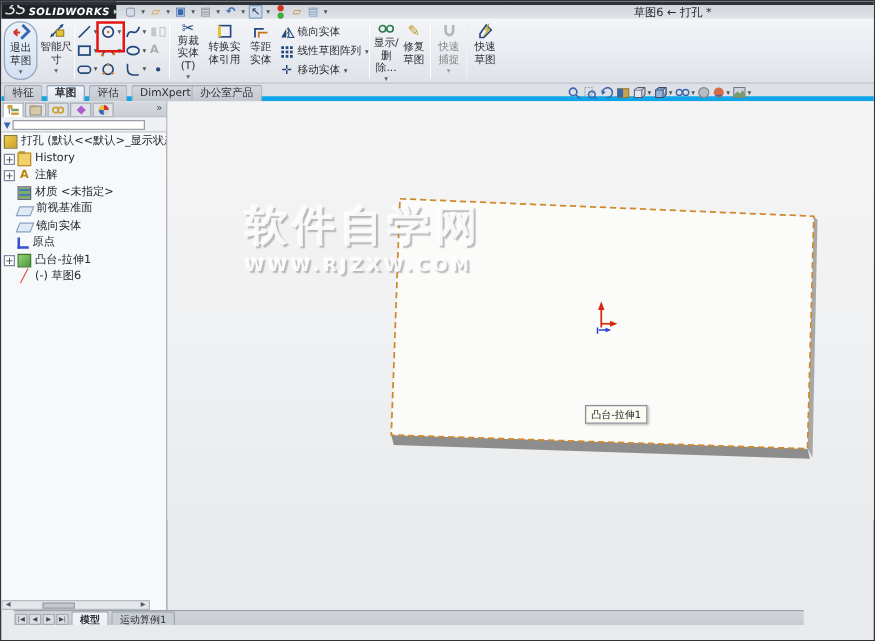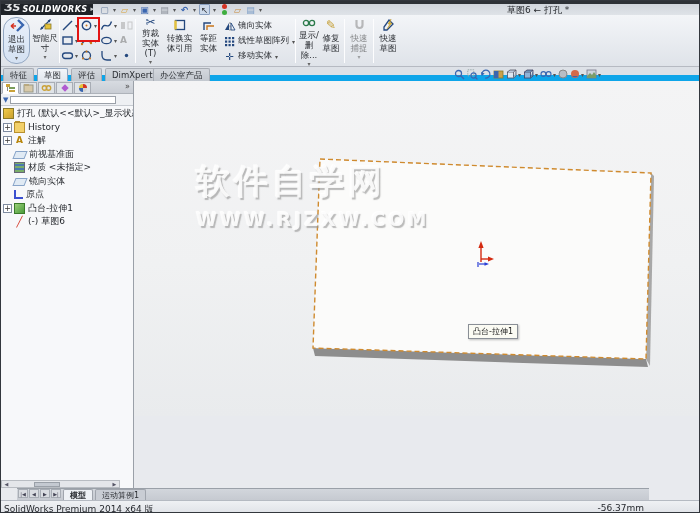--- a/index.html
+++ b/index.html
@@ -7,21 +7,21 @@
   body { font-family:"DejaVu Sans", sans-serif; }
   #win { position:relative; width:700px; height:513px; background:#e8eaee;
          border:1px solid #33373d; overflow:hidden; }
 
   
   .titlebar { position:absolute; left:0; top:0; width:700px; height:14px;
               background:linear-gradient(#cdd2d9,#dfe3e8); }
   .topstrip { position:absolute; left:0; top:0; width:700px; height:3px; background:#2e3237; z-index:4; }
   .logoarea { position:absolute; left:0; top:0; width:92px; height:14px; background:#1f2328;
               color:#fff; display:flex; align-items:center; z-index:3; }
-  .logomark { font-style:italic; font-weight:bold; font-size:11px; margin:2px 2px 4px 3px; color:#e6e8ea; }
+  .logomark { font-style:italic; font-weight:normal; font-size:13px; margin:2px 2px 4px 3px; color:#e6e8ea; }
   .logotext { font-style:italic; font-weight:bold; font-size:8px; letter-spacing:.4px; margin-top:2px; }
   .flyout { color:#cfd3d8; font-size:7px; margin:2px 0 0 3px; }
   .qat { position:absolute; left:98px; top:3px; height:11px; display:flex; align-items:center; gap:2px; z-index:2; }
   .qat .qi { width:11px; height:11px; display:inline-flex; align-items:center; justify-content:center;
              font-size:9px; line-height:10px; }
   .qat .qc { font-size:6px; color:#555; width:5px; text-align:center; }
   .qi.sel { border:1px solid #8aa0c0; background:#ccd9ea; border-radius:1px; }
   .tl-title { position:absolute; left:506px; top:3px; font-size:9px; color:#26292e; z-index:2; white-space:nowrap; }
   .rebuildicon { display:inline-block; width:7px; height:11px; position:relative; }
   .rebuildicon::before { content:""; position:absolute; left:1px; top:0; width:5px; height:5px; border-radius:50%; background:#d43324; }
@@ -42,25 +42,25 @@
   .gcell .gc { font-size:6px; color:#555; margin-left:1px; }
   .redbox { position:absolute; left:76px; top:2px; width:23px; height:25px; border:2px solid #e31414; z-index:6; }
   .mrow { position:absolute; left:222px; width:72px; height:14px; display:flex; align-items:center;
           font-size:8.5px; color:#2b2e33; white-space:nowrap; }
   .mrow .mic { width:13px; display:flex; justify-content:center; margin-right:2px; }
   .mrow .mc { font-size:6px; color:#555; margin-left:3px; }
   .grayed { filter:grayscale(1); opacity:.55; }
 
   
   .tabrow { position:absolute; left:0; top:66px; width:700px; height:14px;
-            background:#dde1e7; border-bottom:6px solid #0ea5e9; }
+            background:#dde1e7; border-bottom:4px solid #0ea5e9; }
   .ctab { position:absolute; top:1px; height:13px; padding:0 6px; font-size:8.5px; line-height:12px;
           color:#2b2e33; background:linear-gradient(#d3d7dd,#c3c8cf); border:1px solid #a8adb5;
           border-bottom:none; border-radius:2px 2px 0 0; white-space:nowrap; }
-  .ctab.active { background:linear-gradient(#f2f5f9,#e2e7ee); border-color:#8fa5c0; font-weight:normal; }
+  .ctab.active { background:linear-gradient(#f2f5f9,#e2e7ee); border-color:#8fa5c0; font-weight:bold; }
   .headsup { position:absolute; left:453px; top:1px; height:12px; display:flex; align-items:center; gap:2px; }
   .hicon { display:flex; align-items:center; }
   .hicon .hc { font-size:6px; color:#555; margin-left:1px; }
 
   
   .leftpanel { position:absolute; left:0; top:80px; width:133px; height:407px;
                background:#f7f8fa; border-right:1px solid #9aa0a8; }
   .paneltabs { position:absolute; left:0; top:0; width:132px; height:13px;
                background:linear-gradient(#d7dbe1,#c9cdd4); border-bottom:1px solid #aeb3ba; display:flex; }
   .ptab { width:17px; height:12px; margin:1px 0 0 1px; border:1px solid #a8adb5; background:#dfe3e8;
@@ -95,28 +95,28 @@
   .hsb-ar { position:absolute; right:0; width:9px; text-align:center; }
 
   
   .viewport { position:absolute; left:133px; top:80px; width:567px; height:335px;
               background:linear-gradient(180deg,#f4f4f5 0%,#f0f1f2 55%,#e9ebed 100%); overflow:hidden; }
   .vpsvg { position:absolute; left:0; top:0; }
   .watermark { position:absolute; left:62px; top:82px; z-index:3; color:rgba(252,252,252,.92);
                text-shadow:1.5px 1.5px 1px rgba(150,150,150,.65), -1px -1px 1px rgba(255,255,255,.9);
                font-weight:bold; pointer-events:none; }
   .wm1 { font-size:34px; letter-spacing:4px; line-height:36px; }
-  .wm2 { font-size:19px; letter-spacing:3px; line-height:16px; margin-top:12px; }
+  .wm2 { font-size:14px; letter-spacing:3px; line-height:16px; margin-top:6px; }
   .tooltip { position:absolute; left:334px; top:243px; z-index:4; background:#fbfbf3; border:1px solid #8a8f96;
              box-shadow:1px 1px 2px rgba(0,0,0,.25); font-size:8px; color:#222; padding:1px 4px; white-space:nowrap; }
   .triadsvg { position:absolute; left:0px; top:342px; z-index:2; }
 
   
-  .modeltabs { position:absolute; left:16px; top:487px; width:632px; height:12px;
-               background:linear-gradient(#d2d6dc,#c6cad1); border-top:1px solid #9aa0a8; display:flex; align-items:flex-start; }
+  .modeltabs { position:absolute; left:10px; top:487px; width:632px; height:12px;
+               background:linear-gradient(#d2d6dc,#c6cad1); border-top:1px solid #9aa0a8; display:flex; align-items:flex-end; }
   .navbtn { width:10px; height:9px; margin-left:1px; background:#dadde2; border:1px solid #a8adb5;
             font-size:5px; line-height:8px; text-align:center; color:#445; }
   .mtab { height:11px; margin-left:2px; padding:0 6px; font-size:8px; line-height:11px; color:#2b2e33;
           background:#c9cdd4; border:1px solid #a0a5ad; border-bottom:none; border-radius:2px 2px 0 0; white-space:nowrap; }
   .mtab.active { background:#eef1f5; font-weight:bold; }
   .statusbar { position:absolute; left:0; top:499px; width:700px; height:14px;
                background:linear-gradient(#eff1f4,#dfe2e7); border-top:1px solid #b5bac2;
                font-size:9px; color:#26292e; }
   .status-left { position:absolute; left:3px; top:2px; white-space:nowrap; }
   .status-right { position:absolute; right:57px; top:2px; white-space:nowrap; }
@@ -495,27 +495,27 @@
         <span class="ti ti-folder"></span>
         <span>History</span>
       </div>
       <div class="trow">
         <span class="exp">+</span>
         <span class="ti ti-ann">A</span>
         <span>注解</span>
       </div>
       <div class="trow">
         <span class="expsp"></span>
+        <span class="ti ti-mat"></span>
+        <span>材质 &lt;未指定&gt;</span>
+      </div>
+      <div class="trow">
+        <span class="expsp"></span>
         <span class="ti ti-plane"></span>
         <span>前视基准面</span>
-      </div>
-      <div class="trow">
-        <span class="expsp"></span>
-        <span class="ti ti-mat"></span>
-        <span>材质 &lt;未指定&gt;</span>
       </div>
       <div class="trow">
         <span class="expsp"></span>
         <span class="ti ti-plane"></span>
         <span>镜向实体</span>
       </div>
       <div class="trow">
         <span class="expsp"></span>
         <span class="ti ti-origin"></span>
         <span>原点</span>
@@ -575,18 +575,14 @@
 
   <div class="modeltabs">
     <span class="navbtn">|◀</span>
     <span class="navbtn">◀</span>
     <span class="navbtn">▶</span>
     <span class="navbtn">▶|</span>
     <span class="mtab active">模型</span>
     <span class="mtab">运动算例1</span>
   </div>
 
-  <div class="statusbar">
-    <span class="status-left">SolidWorks Premium 2014 x64 版</span>
-    <span class="status-right">-56.37mm</span>
-  </div>
 
 </div>
 
 </body></html>

